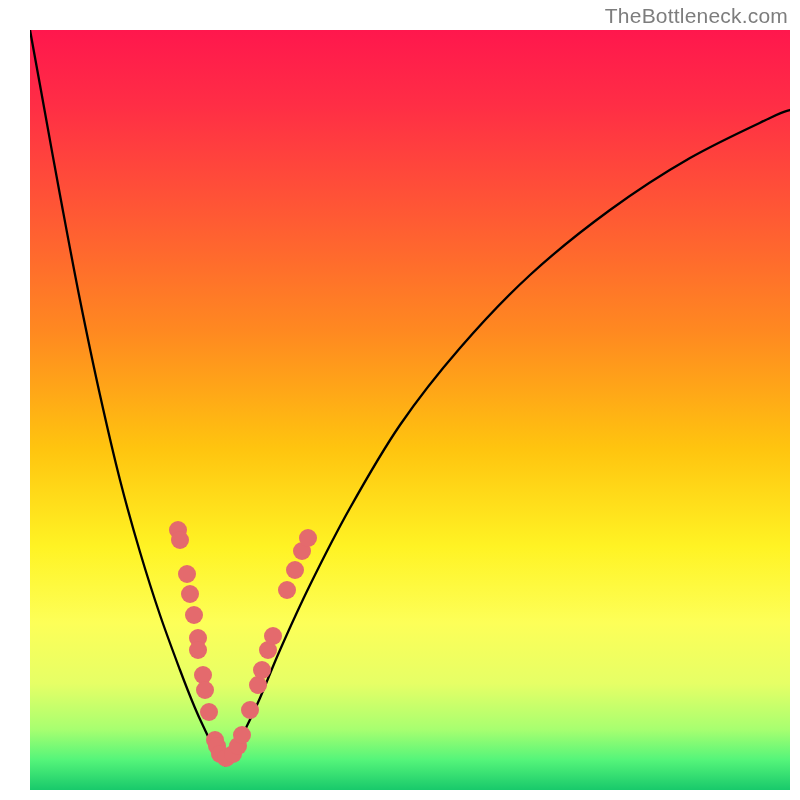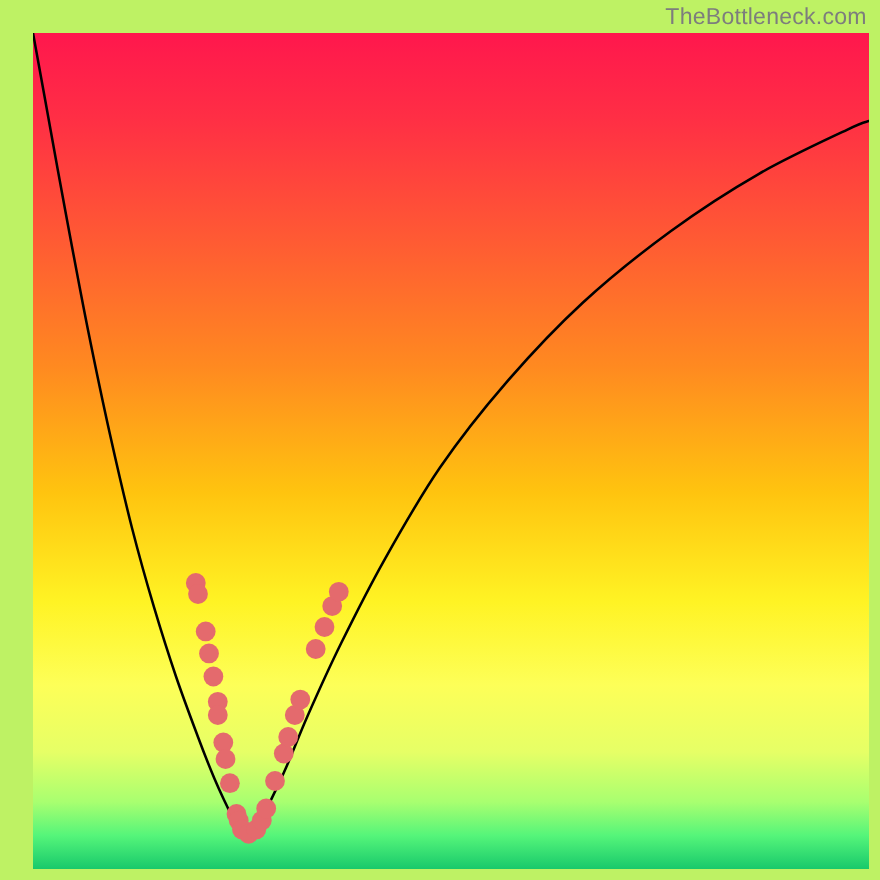--- a/index.html
+++ b/index.html
@@ -8,21 +8,21 @@
     width: 800px;
     height: 800px;
     overflow: hidden;
     background: #000;
     font-family: Arial, Helvetica, sans-serif;
   }
   .frame {
     position: relative;
     width: 800px;
     height: 800px;
-    background: #bef264;
+    background: #ffffff;
   }
   .plot-area {
     position: absolute;
     left: 30px;
     top: 30px;
     width: 760px;
     height: 760px;
     overflow: hidden;
   }
   .gradient-bg {

